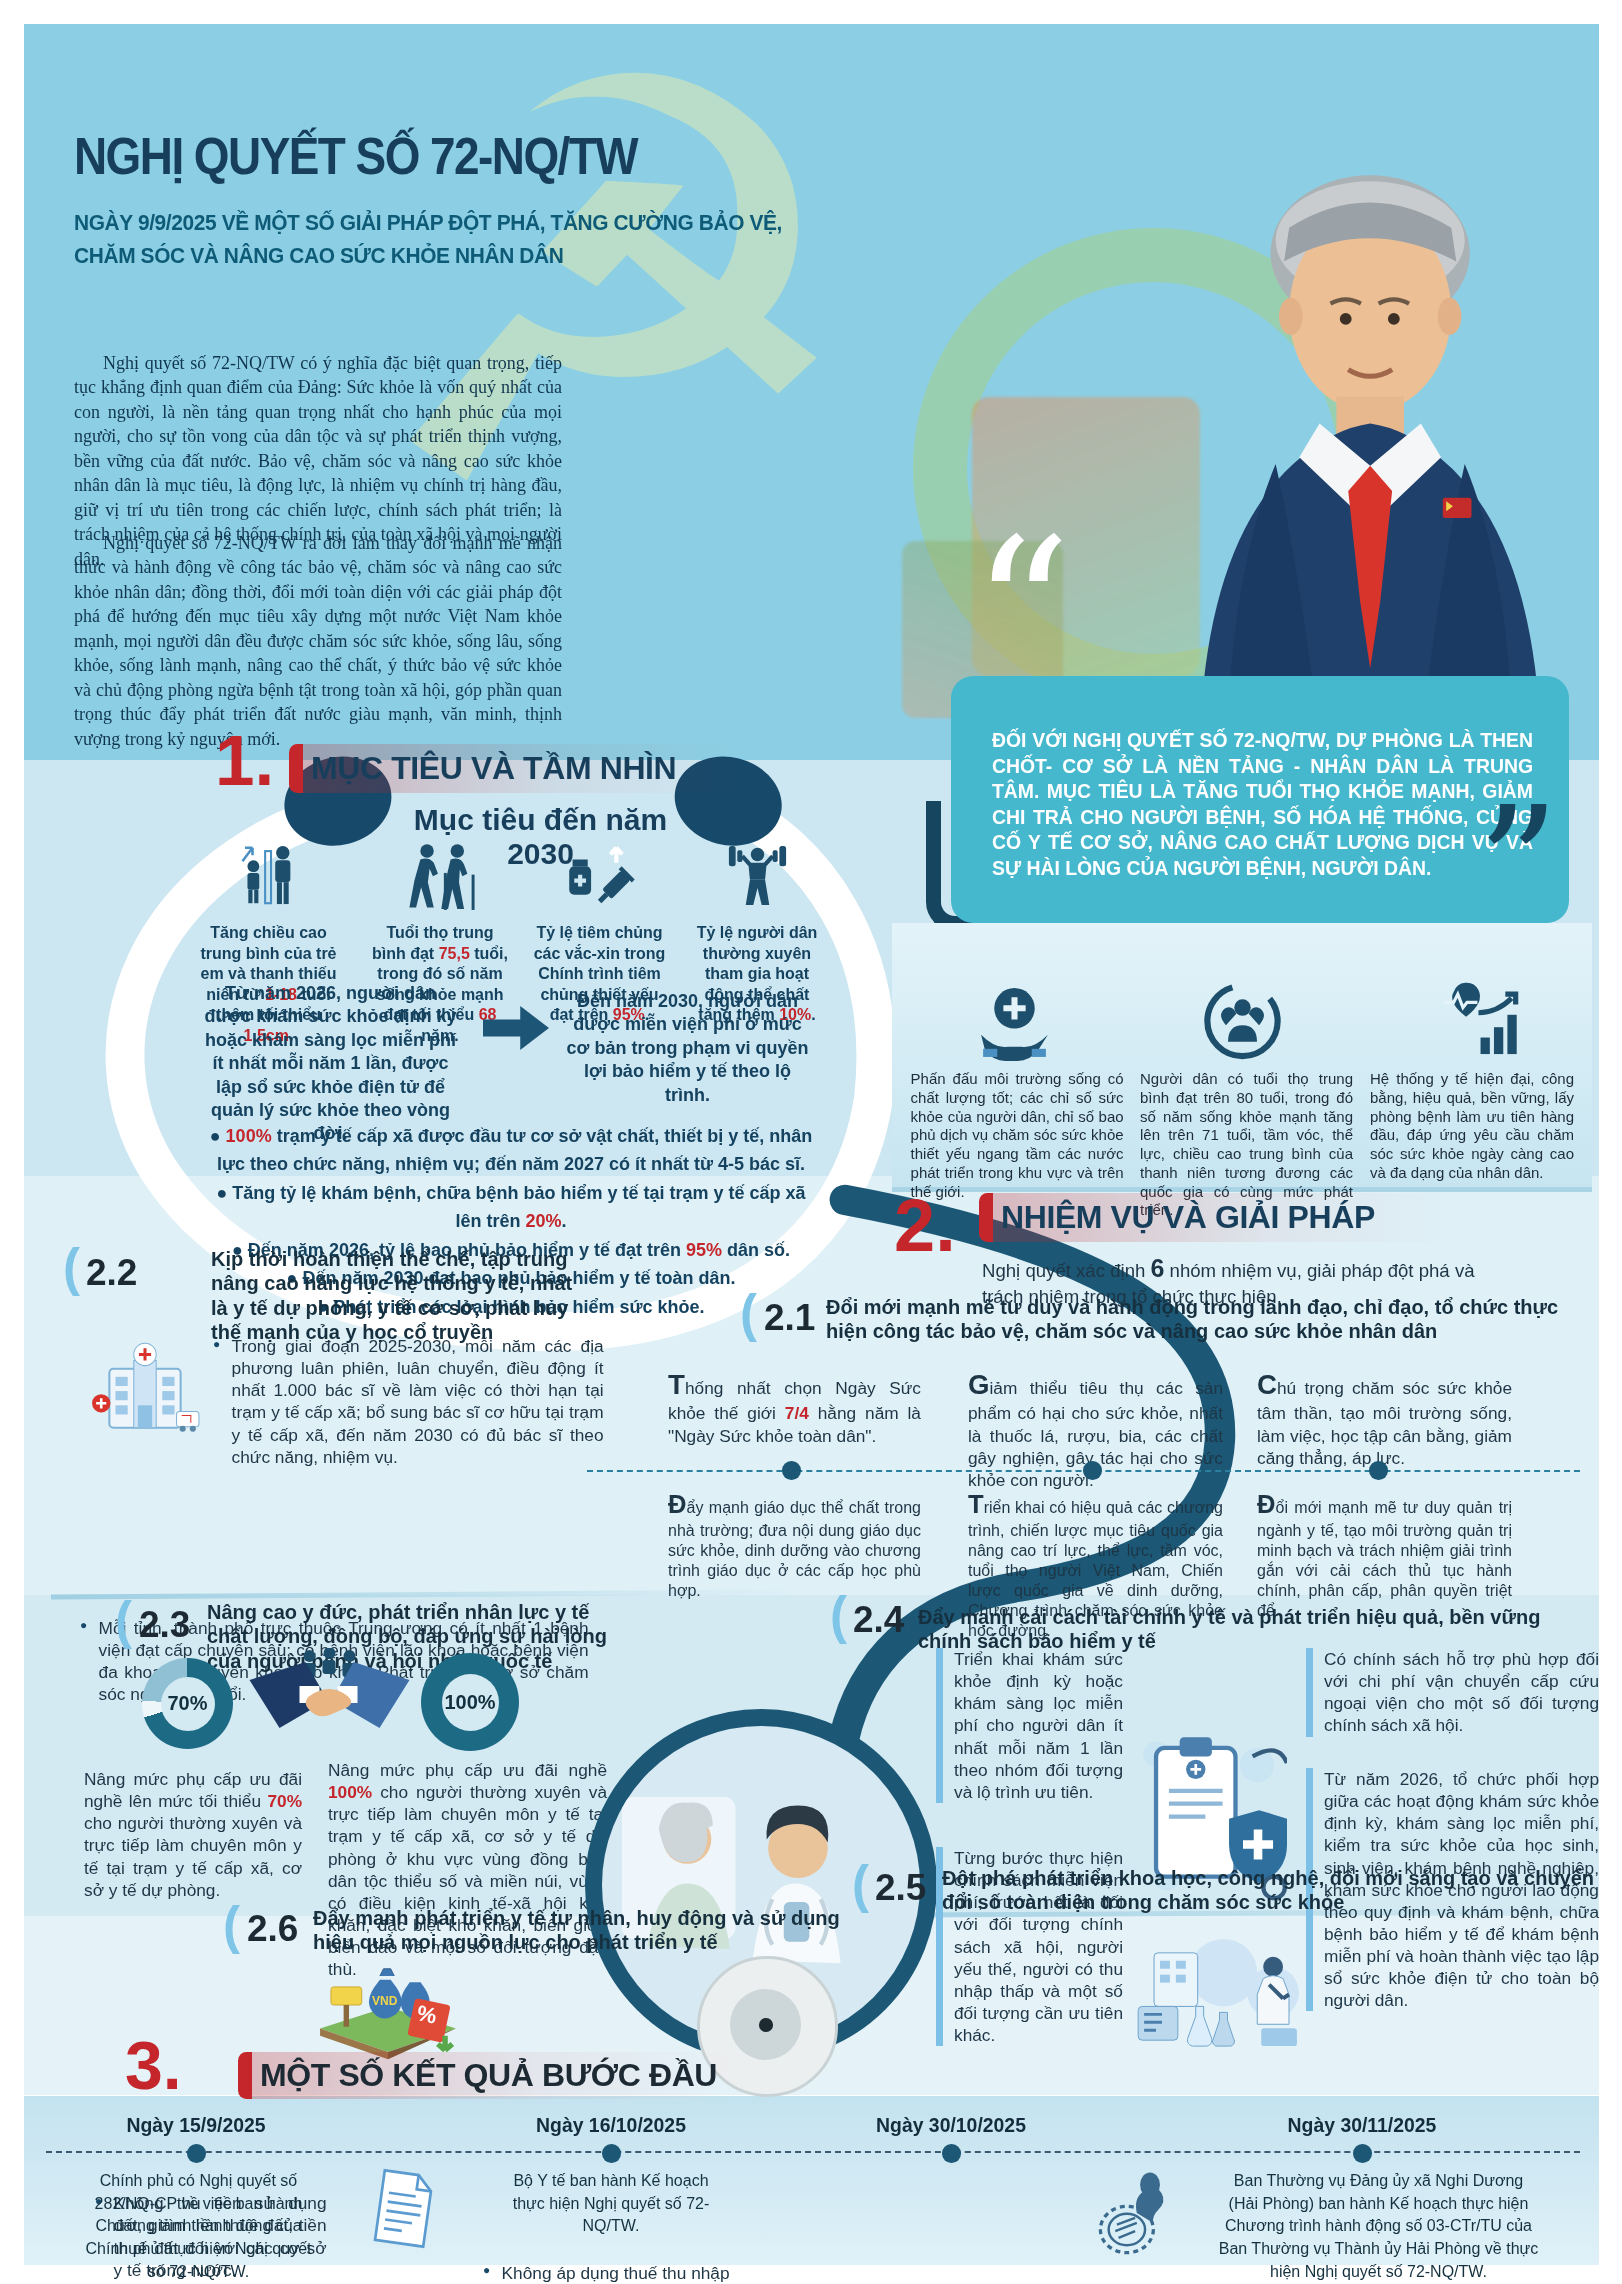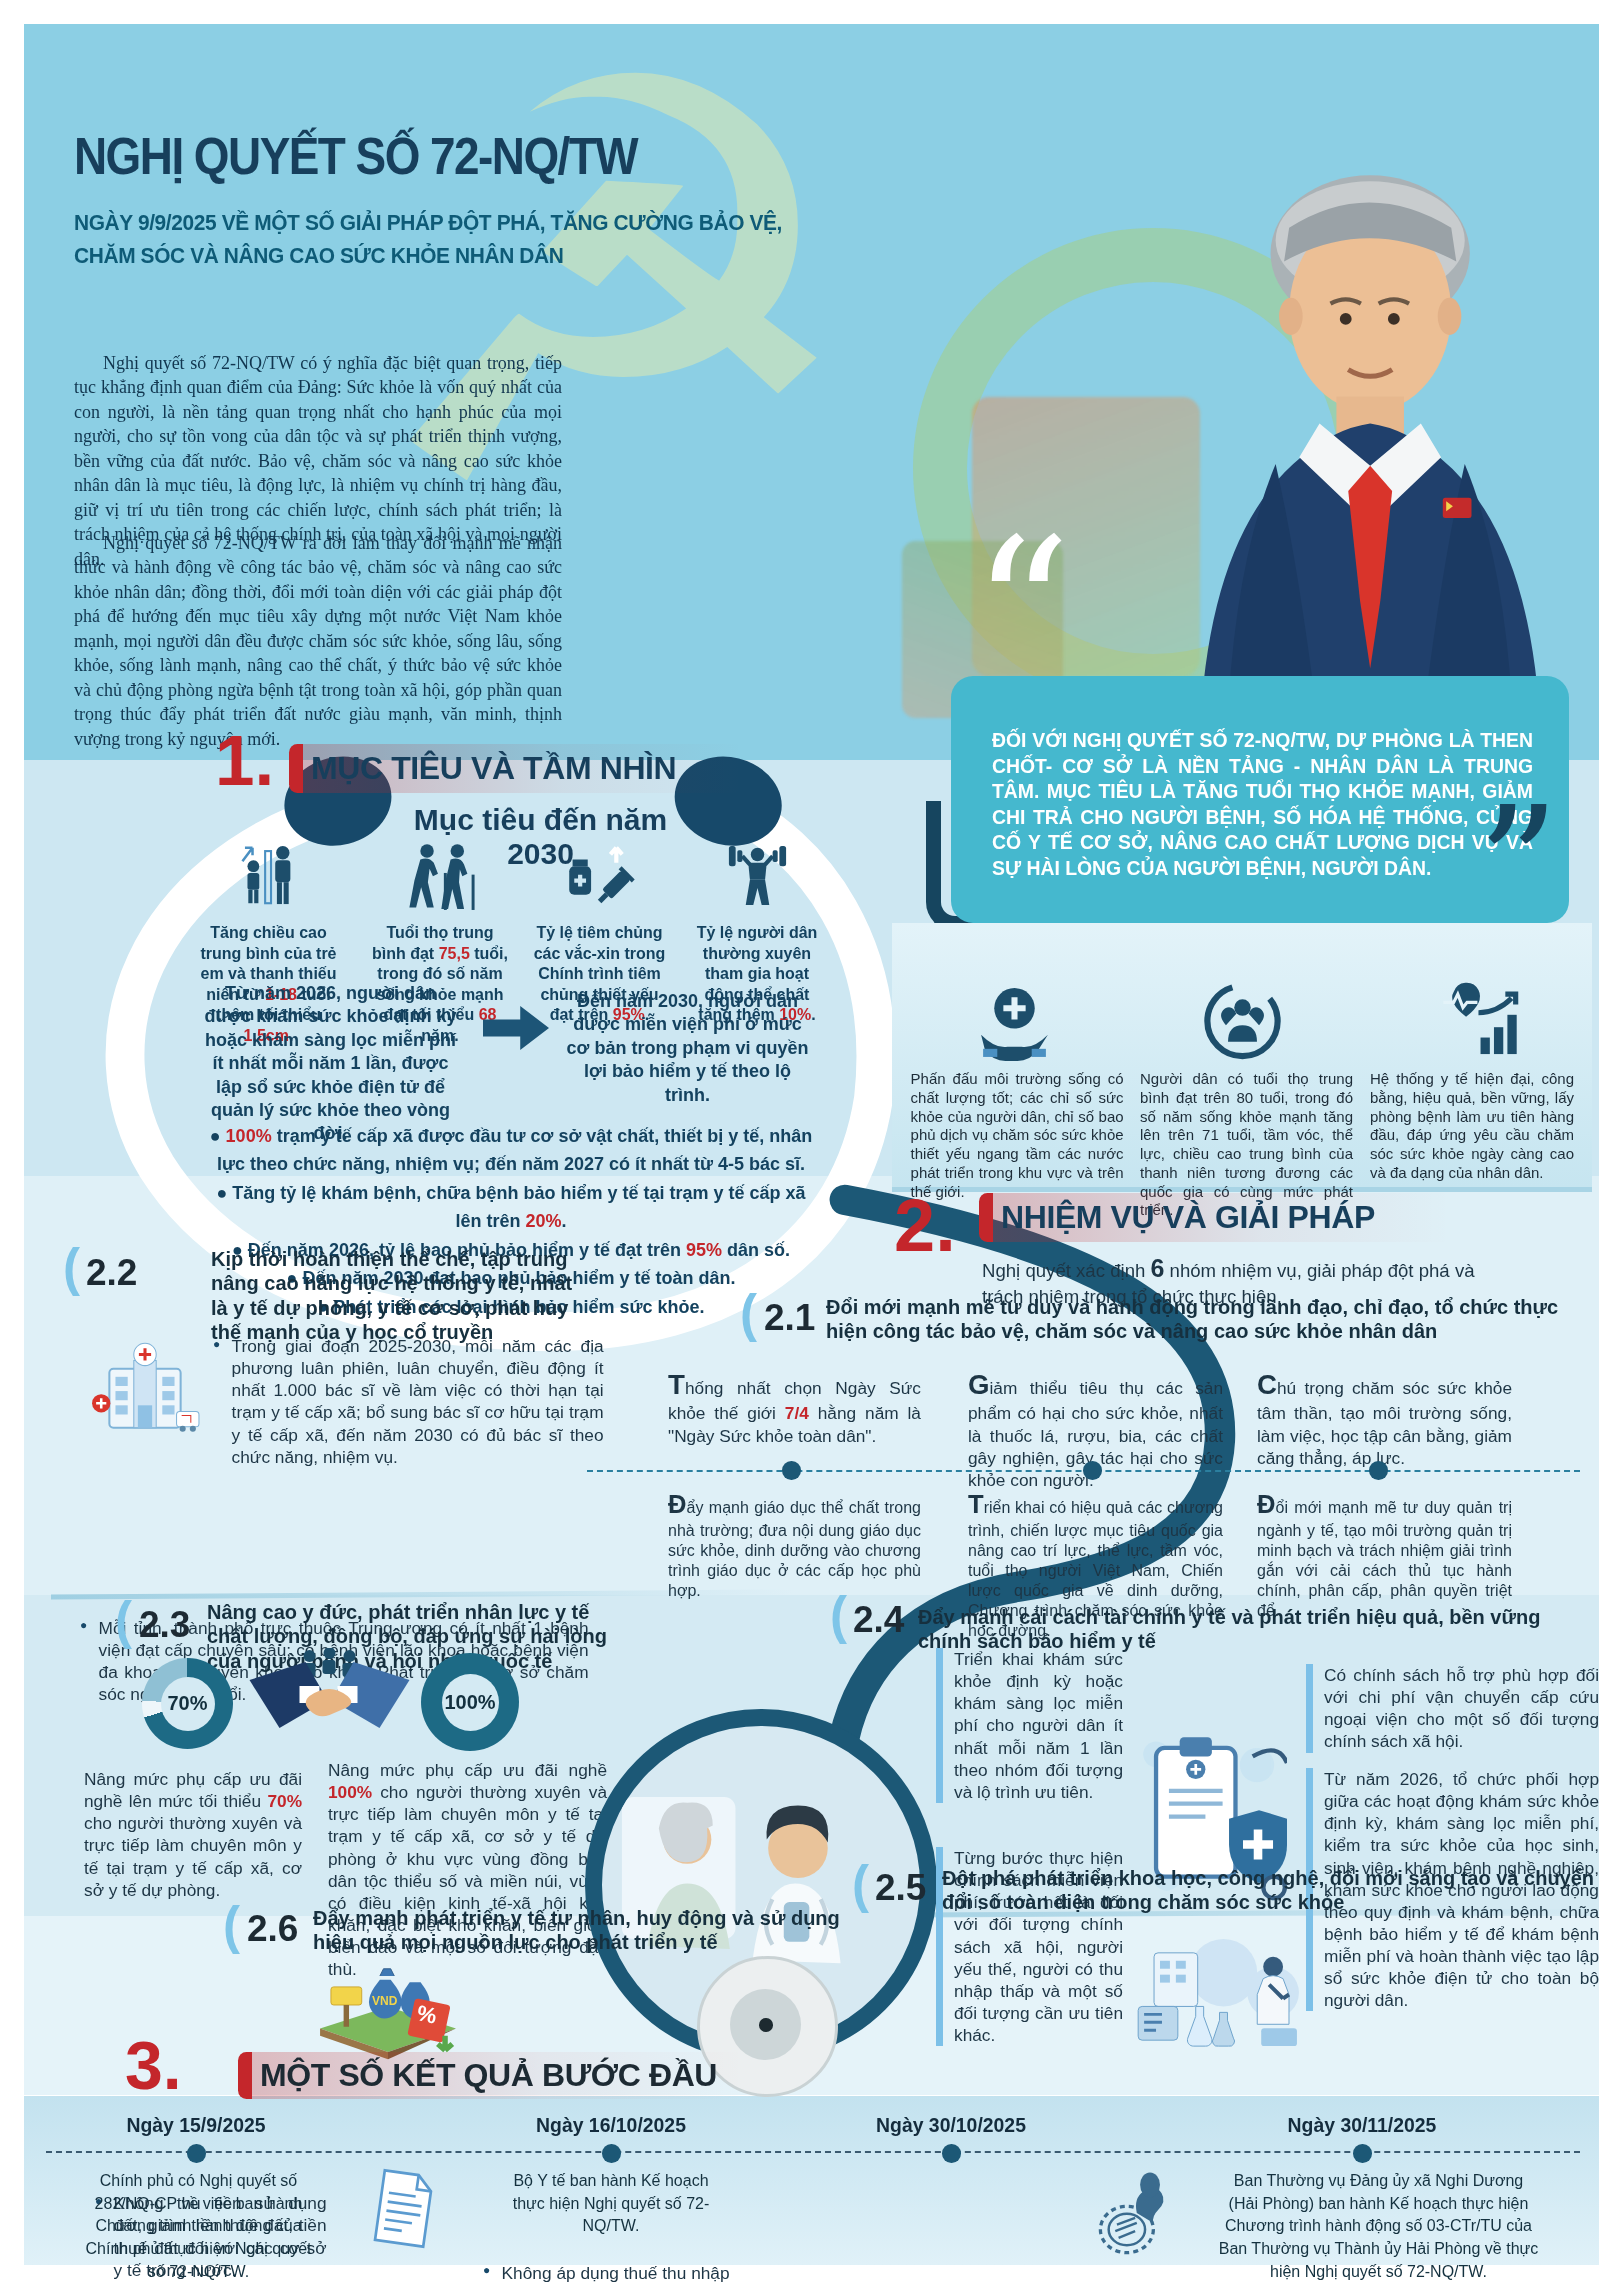--- a/index.html
+++ b/index.html
@@ -326,21 +326,21 @@
         <rect x="50" y="12" width="30" height="18" rx="4" fill="#4a7fae"></rect>
         <circle cx="65" cy="42" r="9" fill="#4a7fae"></circle>
         <path d="M65 37 v10 M60 42 h10" stroke="#fff" stroke-width="2.5"></path>
         <path d="M40 62 h50 M40 74 h50 M40 86 h34" stroke="#8fb8d8" stroke-width="4"></path>
         <path d="M96 88 l28 -8 26 8 v24 q0 26 -26 36 q-28 -10 -28 -36 z" fill="#2f6f9e"></path>
         <path d="M123 98 v28 M109 112 h28" stroke="#fff" stroke-width="8"></path>
         <path d="M118 30 q24 -14 32 6" fill="none" stroke="#355b7d" stroke-width="4"></path>
         <circle cx="138" cy="152" r="10" fill="none" stroke="#355b7d" stroke-width="4"></circle>
       </svg>
   </div>
-  <div class="abs jt body20 bari" style="left:1306px;top:1648px;width:275px;z-index:2;margin-top:16px;">Có chính sách hỗ trợ phù hợp đối với chi phí vận chuyển cấp cứu ngoại viện cho một số đối tượng chính sách xã hội.</div>
+  <div class="abs jt body20 bari" style="left:1306px;top:1648px;width:275px;z-index:2;">Có chính sách hỗ trợ phù hợp đối với chi phí vận chuyển cấp cứu ngoại viện cho một số đối tượng chính sách xã hội.</div>
   <div class="abs jt body20 bari" style="left:1306px;top:1768px;width:275px;z-index:2;">Từ năm 2026, tổ chức phối hợp giữa các hoạt động khám sức khỏe định kỳ, khám sàng lọc miễn phí, kiểm tra sức khỏe của học sinh, sinh viên, khám bệnh nghề nghiệp, khám sức khỏe cho người lao động theo quy định và khám bệnh, chữa bệnh bảo hiểm y tế để khám bệnh miễn phí và hoàn thành việc tạo lập sổ sức khỏe điện tử cho toàn bộ người dân.</div>
 
   <div class="abs paren" style="left:223px;top:1900px;z-index:2;">(</div>
   <div class="abs subnum" style="left:247px;top:1908px;z-index:2;">2.6</div>
   <div class="abs jt body20 bdot" style="left:95px;top:1971px;width:213px;z-index:2;">Không thu tiền sử dụng đất, giảm tiền thuê đất, tiền thuế đất đối với các cơ sở y tế trong nước.</div>
   <div class="abs h22" style="left:313px;top:1906px;width:545px;z-index:2;">Đẩy mạnh phát triển y tế tư nhân, huy động và sử dụng hiệu quả mọi nguồn lực cho phát triển y tế</div>
   <div class="abs" style="left:311px;top:1950px;z-index:2;">
     <svg width="154" height="110" viewBox="0 0 170 120">
         <path d="M10 86 L85 62 L160 86 L85 112 Z" fill="#7cb85c"></path>
         <path d="M10 86 L85 112 L85 120 L10 94 Z" fill="#9a7648"></path>

